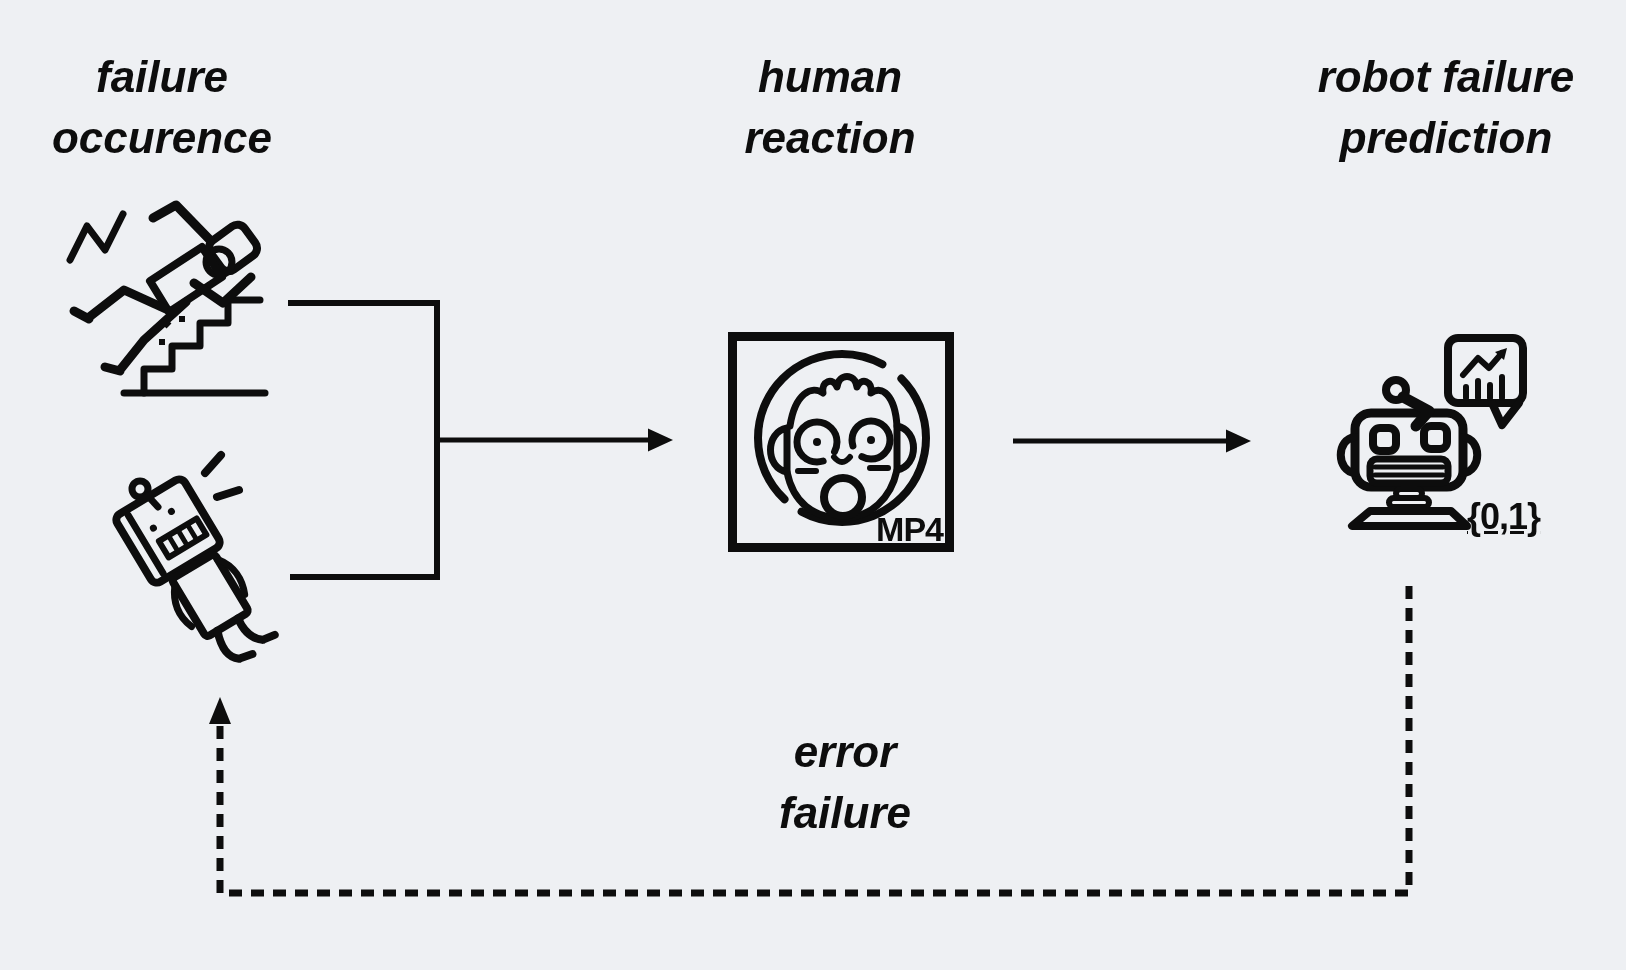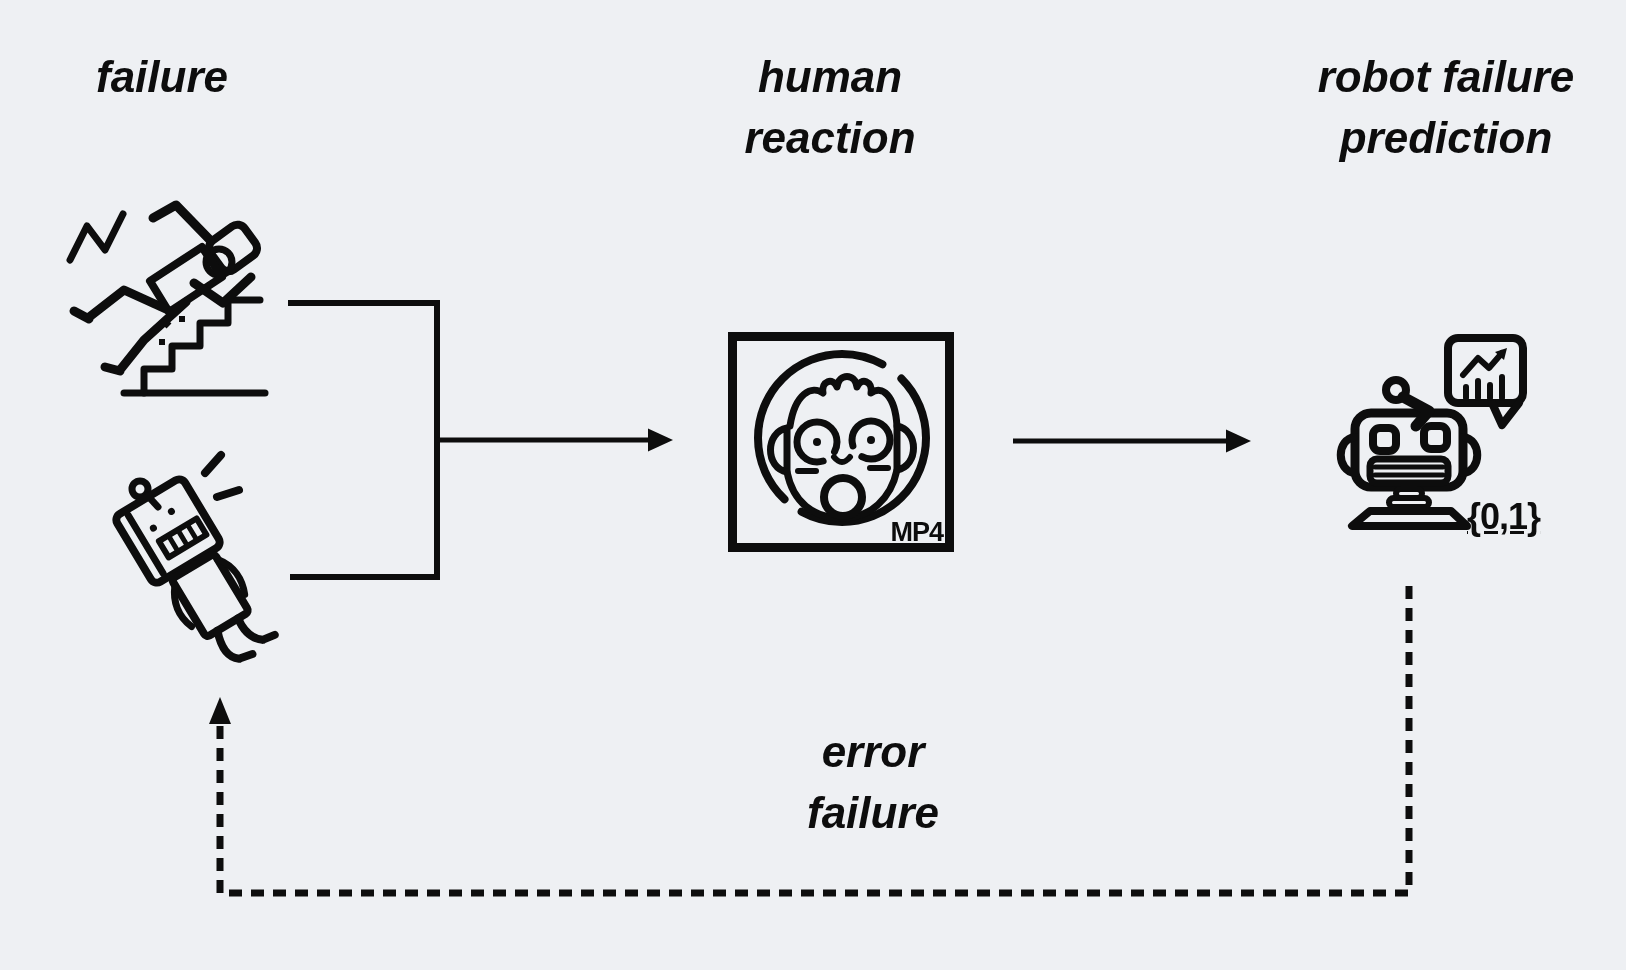--- a/index.html
+++ b/index.html
@@ -17,21 +17,21 @@
   .title span { display:block; }
   .connectors { position:absolute; left:0; top:0; }
   .icon-svg { position:absolute; }
   .facebox {
     position:absolute; left:728px; top:332px; width:226px; height:220px;
     border:9px solid var(--ink); box-sizing:border-box;
   }
   .facebox .face-art { position:absolute; left:0; top:0; }
   .mp4 {
     position:absolute; right:2px; bottom:-3px;
-    font-weight:700; font-size:27px; line-height:1; letter-spacing:-1px;
+    font-weight:700; font-size:34px; line-height:1; letter-spacing:-1px;
   }
   .setlabel {
     position:absolute; left:1467px; top:499px;
     font-weight:700; font-size:36px; line-height:1; letter-spacing:-1px;text-decoration:underline;
   }
 </style>
 </head>
 <body>
 
 <div class="stage-canvas">
@@ -51,30 +51,31 @@
     </g>
 
     <g>
       <path d="M1409 586 V893 H220 V722" fill="none" stroke="currentColor" stroke-width="7" stroke-dasharray="13 9"></path>
       <polygon points="209,724 231,724 220,697" fill="currentColor"></polygon>
     </g>
   </svg>
 
   <div class="title" style="left:162px; top:46px;">
     <span>failure</span>
+    <span>occurence</span>
   </div>
   <div class="title" style="left:830px; top:46px;">
     <span>human</span>
     <span>reaction</span>
   </div>
   <div class="title" style="left:1446px; top:46px;">
     <span>robot failure</span>
     <span>prediction</span>
   </div>
-  <div class="title" style="left:845px; top:721px;margin-left:28px;">
+  <div class="title" style="left:845px; top:721px;">
     <span>error</span>
     <span>failure</span>
   </div>
 
   <svg class="icon-svg" style="left:60px; top:190px;" width="230" height="215" viewBox="0 0 230 215">
     <g fill="none" stroke="currentColor" stroke-linecap="round" stroke-linejoin="round">
       <path d="M10 70 L27 36 L45 60 L63 24" stroke-width="7"></path>
       <path d="M64 203 H205" stroke-width="7"></path>
       <path d="M200 110 H168 V133 H140 V156 H112 V179 H84 V203" stroke-width="7"></path>
       <rect x="103" y="130" width="7" height="7" transform="rotate(45 106.5 133.5)" fill="currentColor" stroke="none"></rect>

